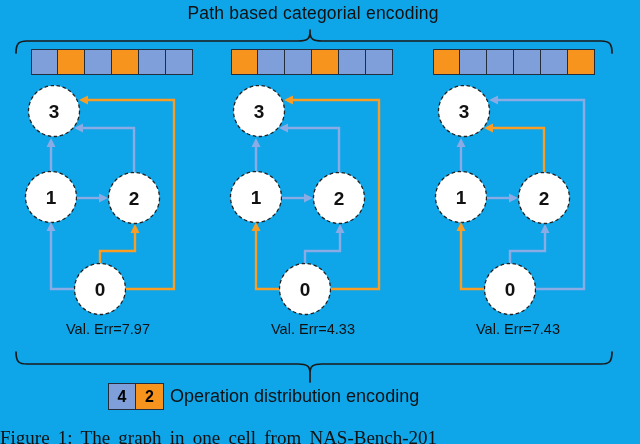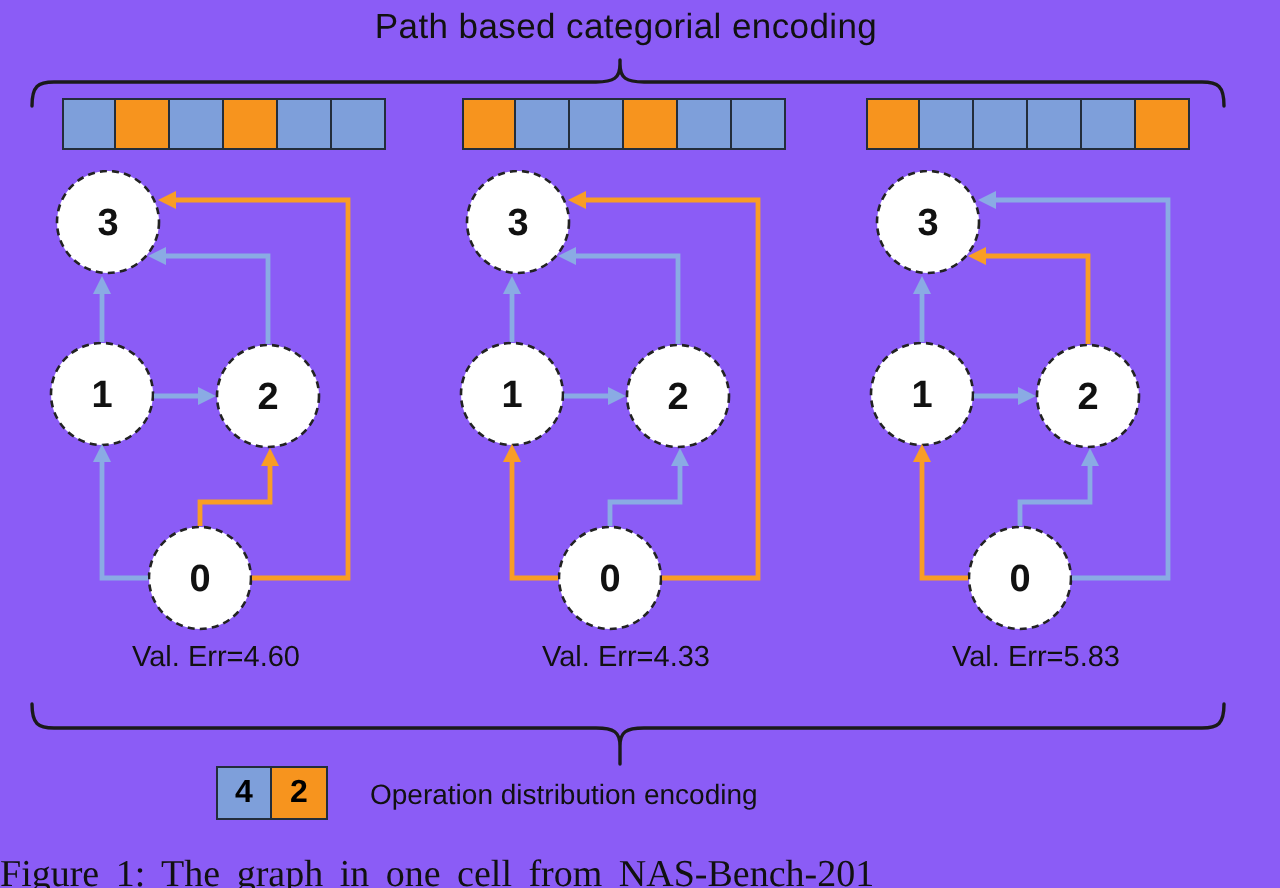--- a/index.html
+++ b/index.html
@@ -1,17 +1,17 @@
 <!DOCTYPE html>
 <html><head>
 <meta charset="utf-8">
 <style>
   html,body{margin:0;padding:0;background:#fff;}
   .canvas{
-    position:relative; width:640px; height:444px; background:#8b5cf6;
+    position:relative; width:640px; height:444px; background:#0ea5e9;
     overflow:hidden; font-family:"Liberation Sans", sans-serif; color:#111;
   }
   .title{
     position:absolute; top:3px; left:0; width:626px; text-align:center;
     font-size:17.5px; letter-spacing:.2px; color:#111;
   }
   .brace{ position:absolute; left:15px; }
   .brace path{ fill:none; stroke:#1a1a1a; stroke-width:1.7; stroke-linecap:round; }
   .enc-row{ position:absolute; top:49px; display:flex; height:26px; }
   .sq{
@@ -26,21 +26,21 @@
   }
   .legend{ position:absolute; top:383px; left:108px; display:flex; align-items:center; }
   .legend-cells{ display:flex; }
   .legend-sq{
     box-sizing:border-box; width:28px; height:27px;
     border:1.5px solid #232d3b; border-left:none;
     display:flex; align-items:center; justify-content:center;
     font-weight:bold; font-size:16px; color:#000;
   }
   .legend-sq:first-child{ border-left:1.5px solid #232d3b; }
-  .legend-label{ margin-left:21px; font-size:14px; color:#111; }
+  .legend-label{ margin-left:6px; font-size:18px; color:#111; }
   .caption{
     position:absolute; top:427px; left:0; width:660px;
     font-family:"Liberation Serif", serif; font-size:19px; color:#111;
     word-spacing:3.5px; white-space:nowrap;
   }
 </style>
 </head>
 <body>
 
 <div class="canvas">
@@ -136,23 +136,23 @@
       <polyline points="43,86 43,60" fill="none" stroke="#8aabe4" stroke-width="2.4"></polyline>
       <polygon points="43,53 38.5,62 47.5,62" fill="#8aabe4"></polygon>
       <polyline points="126,87 126,43 75,43" fill="none" stroke="#f99d25" stroke-width="2.4"></polyline>
       <polygon points="66,43 75,38.5 75,47.5" fill="#f99d25"></polygon>
       <text x="46" y="32.5" text-anchor="middle" font-family="&quot;Liberation Sans&quot;, sans-serif" font-size="19" font-weight="bold" fill="#111111">3</text>
       <text x="43" y="118.5" text-anchor="middle" font-family="&quot;Liberation Sans&quot;, sans-serif" font-size="19" font-weight="bold" fill="#111111">1</text>
       <text x="126" y="119.5" text-anchor="middle" font-family="&quot;Liberation Sans&quot;, sans-serif" font-size="19" font-weight="bold" fill="#111111">2</text>
       <text x="92" y="210.5" text-anchor="middle" font-family="&quot;Liberation Sans&quot;, sans-serif" font-size="19" font-weight="bold" fill="#111111">0</text>
     </svg>
 
-  <div class="val-err" style="left:8px">Val. Err=4.60</div>
+  <div class="val-err" style="left:8px">Val. Err=7.97</div>
   <div class="val-err" style="left:213px">Val. Err=4.33</div>
-  <div class="val-err" style="left:418px">Val. Err=5.83</div>
+  <div class="val-err" style="left:418px">Val. Err=7.43</div>
 
   <svg class="brace" style="top:351px" width="598" height="33" viewBox="0 0 598 33">
     <path d="M1,1 C1,11 4,13 12,13 L283,13 C292,13 295,15 295,22 L295,31 M295,22 C295,15 298,13 307,13 L586,13 C594,13 597,11 597,1"></path>
   </svg>
 
   <div class="legend">
     <div class="legend-cells">
         <div class="legend-sq" style="background: rgb(126, 159, 218);">4</div>
         <div class="legend-sq" style="background: rgb(247, 148, 30);">2</div>
       </div>

